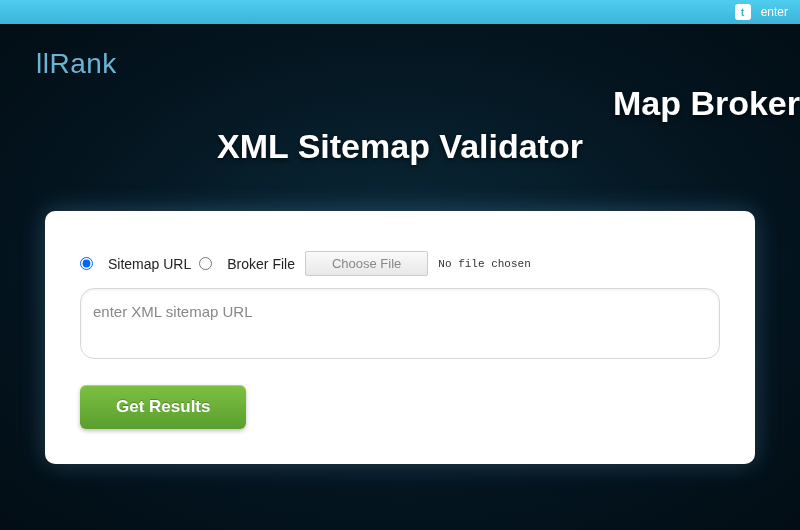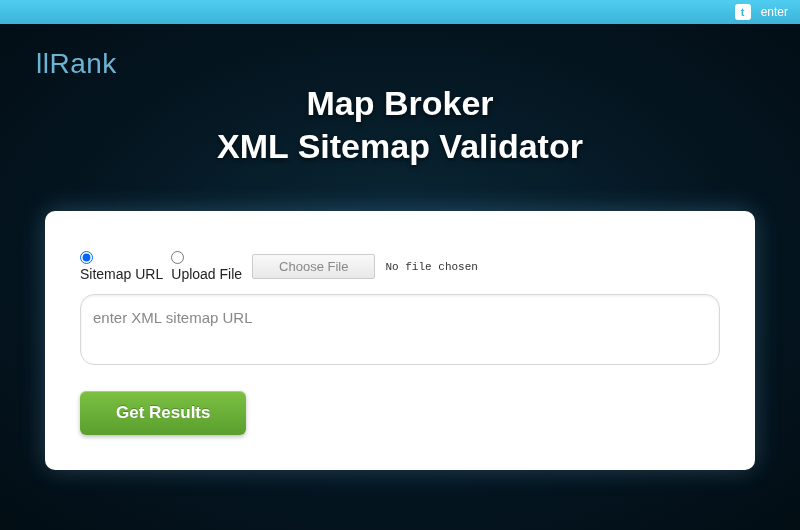--- a/index.html
+++ b/index.html
@@ -53,20 +53,21 @@
     .logo-text { color: #6db4d4; }
     .title-wrap {
       text-align: center;
       margin-top: 60px;
       color: #fff;
     }
     .title-line1 {
       font-size: 34px;
       font-weight: bold;
       text-shadow: 0 2px 4px rgba(0,0,0,0.6);
+      text-align: right;
     }
     .title-line2 {
       font-size: 34px;
       font-weight: bold;
       text-shadow: 0 2px 4px rgba(0,0,0,0.6);
       margin-top: 4px;
     }
     .form-card {
       background: #fff;
       margin: 45px 45px 0 45px;
@@ -76,24 +77,23 @@
     }
     .radio-row {
       display: flex;
       align-items: center;
       gap: 4px;
       font-size: 14px;
       color: #222;
     }
     .radio-row label {
       display: flex;
-      align-items: flex-start;
-      gap: 2px;
+      align-items: center;
+      gap: 15px;
       cursor: pointer;
-      flex-direction: column;
     }
     .radio-row input[type="radio"] {
       accent-color: #0066ff;
       margin: 0;
     }
     .file-btn {
       background: linear-gradient(to bottom, #f9f9f9, #e8e8e8);
       border: 1px solid #ccc;
       color: #888;
       padding: 4px 26px;
@@ -153,20 +153,20 @@
 </div>
 
 <div class="form-card">
   <div class="radio-row">
     <label>
       <input type="radio" name="mode" checked="" style="">
       <span>Sitemap URL</span>
     </label>
     <label style="margin-left:4px;">
       <input type="radio" name="mode" style="">
-      <span>Upload File</span>
+      <span>Broker File</span>
     </label>
     <button class="file-btn">Choose File</button>
     <span class="file-status">No file chosen</span>
   </div>
   <input type="text" class="url-input" placeholder="enter XML sitemap URL" style="">
   <button class="submit-btn">Get Results</button>
 </div>
 
 </body></html>

